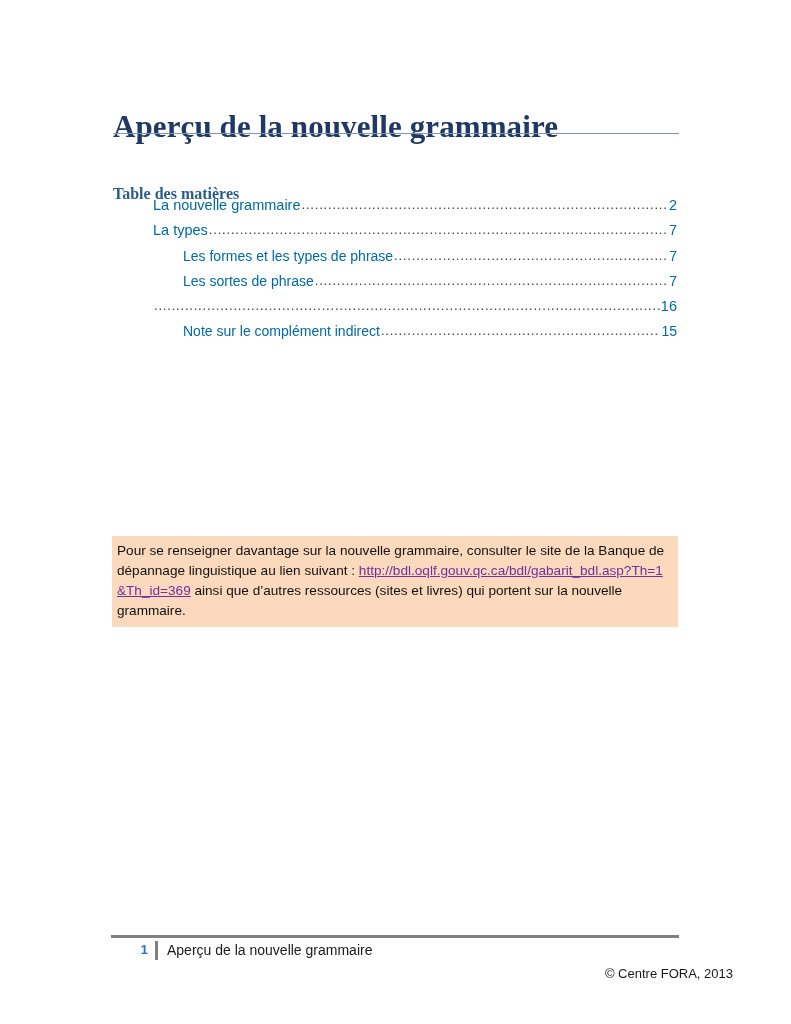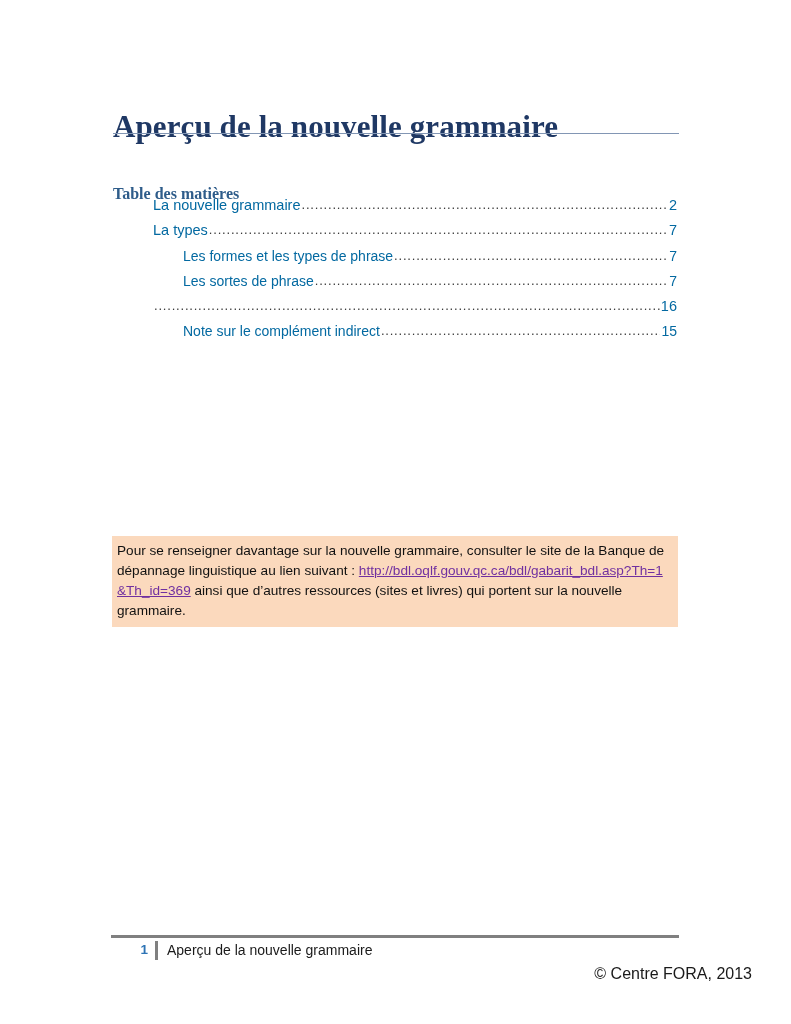--- a/index.html
+++ b/index.html
@@ -164,24 +164,23 @@
     line-height: 20px;
     color: #1a1a1a;
     white-space: nowrap;
   }
   .copyright {
     position: absolute;
     left: 0;
     top: 966px;
     width: 733px;
     text-align: right;
-    font-size: 16px;
+    font-size: 13px;
     line-height: 16px;
     color: #1a1a1a;
-    margin-left: 19px;
   }
 </style>
 </head>
 <body>
 
 <div class="page">
 
   <h1 class="doc-title">Aperçu de la nouvelle grammaire</h1>
 
   <div class="title-rule"></div>

